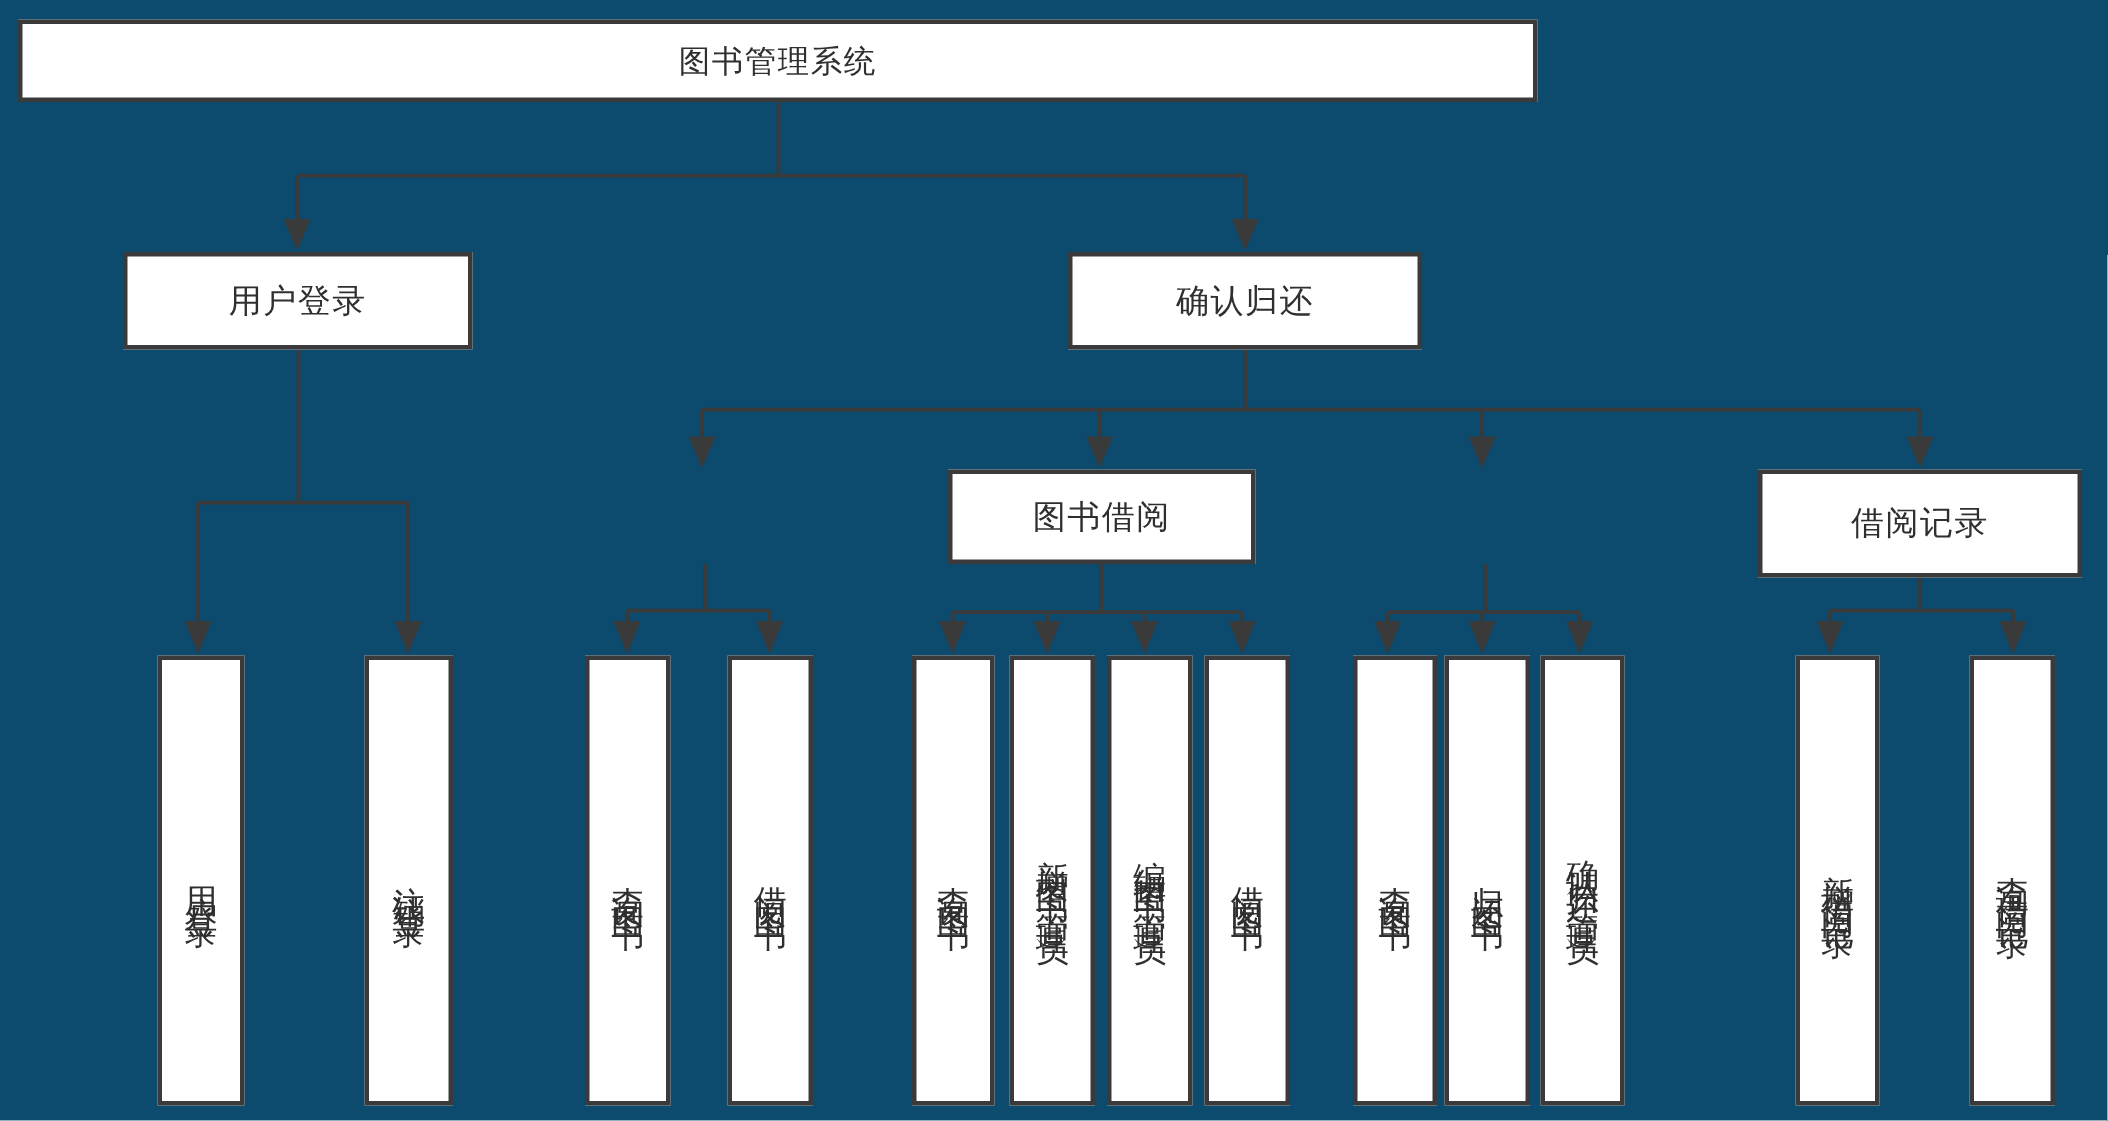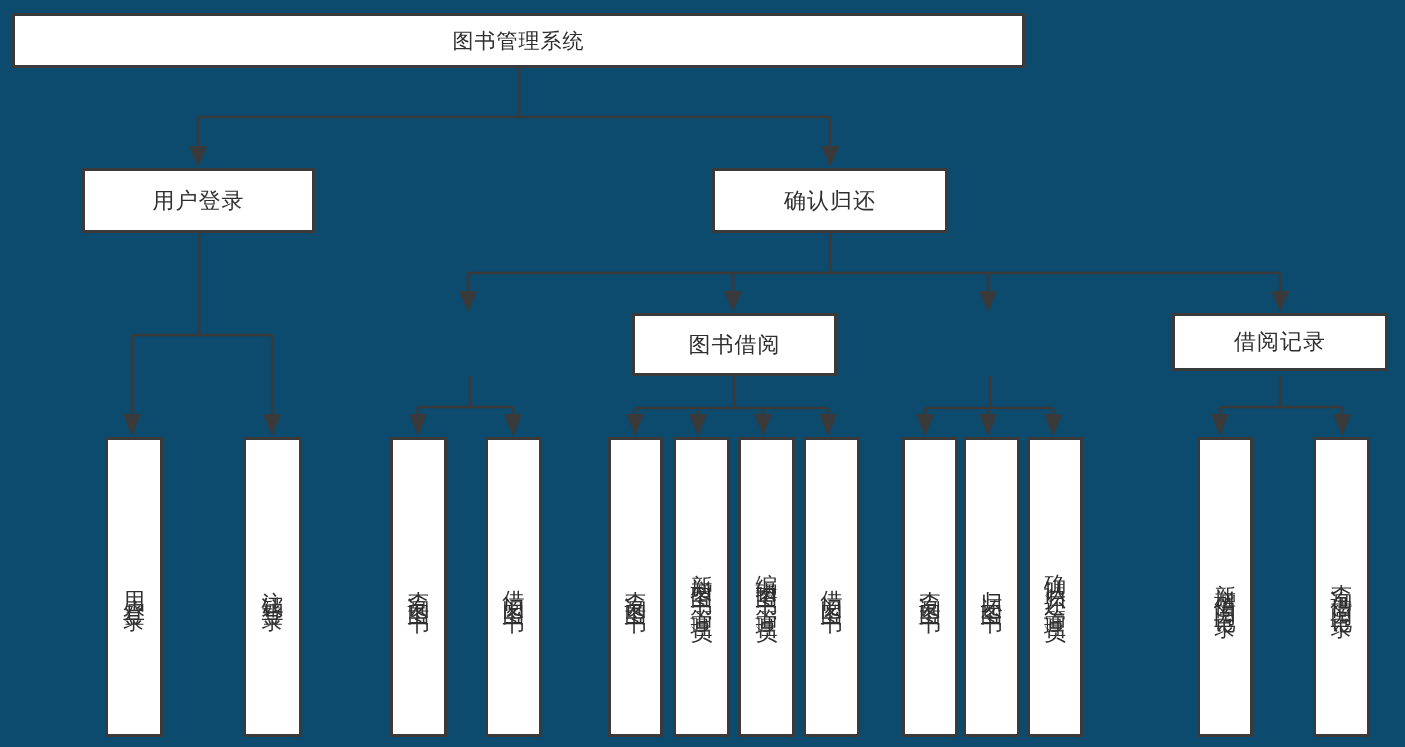--- a/index.html
+++ b/index.html
@@ -82,21 +82,21 @@
     <polygon fill="#3a3a3a" stroke="none" points="1211,414 1229,414 1220,436"></polygon>
     <polygon fill="#3a3a3a" stroke="none" points="1333,414 1351,414 1342,436"></polygon>
   </svg>
 
   <div class="box lvl-root" style="left:12px;top:13px;width:1013px;height:55px">图书管理系统</div>
 
   <div class="box lvl-2" style="left:82px;top:168px;width:233px;height:65px">用户登录</div>
   <div class="box lvl-2" style="left:712px;top:168px;width:236px;height:65px">确认归还</div>
 
   <div class="box lvl-3" style="left:632px;top:313px;width:205px;height:63px">图书借阅</div>
-  <div class="box lvl-3" style="left:1172px;top:313px;width:216px;height:58px">借阅记录</div>
+  <div class="box lvl-3" style="left:1172px;top:313px;width:216px;height:72px">借阅记录</div>
 
   <div class="box leaf" style="left:105px;top:437px;width:58px;height:300px">用户登录</div>
   <div class="box leaf" style="left:243px;top:437px;width:59px;height:300px">注销登录</div>
 
   <div class="box leaf" style="left:390px;top:437px;width:57px;height:300px">查询图书</div>
   <div class="box leaf" style="left:485px;top:437px;width:57px;height:300px">借阅图书</div>
 
   <div class="box leaf" style="left:608px;top:437px;width:55px;height:300px">查询图书</div>
   <div class="box leaf" style="left:673px;top:437px;width:57px;height:300px">新增图书（管理员）</div>
   <div class="box leaf" style="left:738px;top:437px;width:57px;height:300px">编辑图书（管理员）</div>

